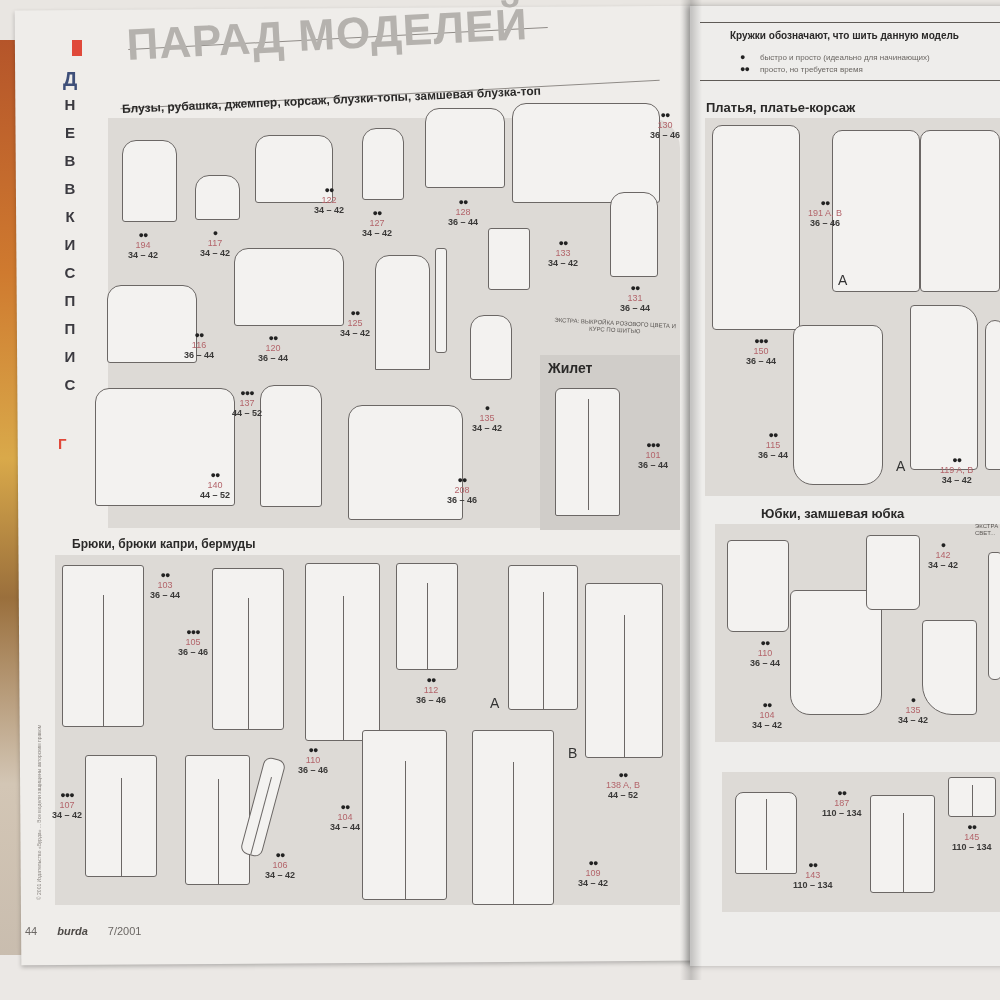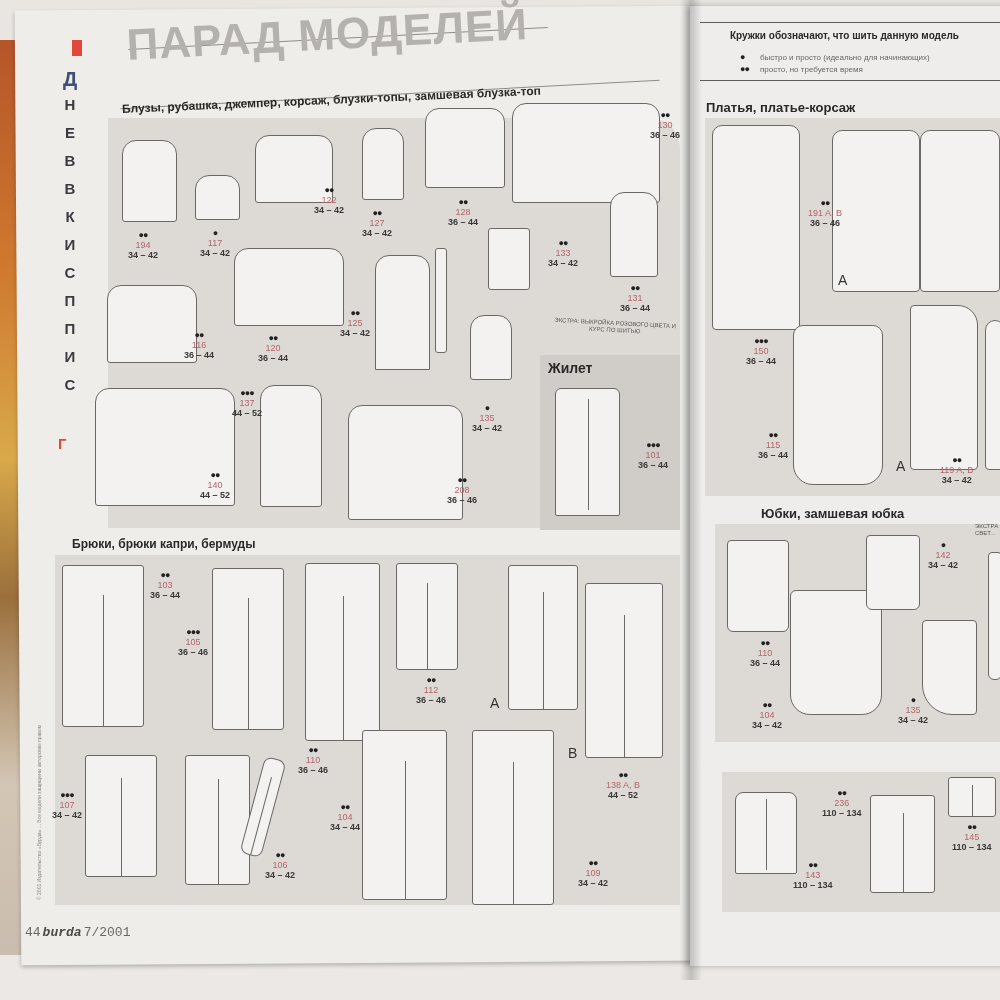--- a/index.html
+++ b/index.html
@@ -68,21 +68,21 @@
 
   .note-small { position: absolute; font-size: 6px; color: #5a5653; text-align: center; line-height: 7px; transform: rotate(3deg); }
 
   .legend { position: absolute; left: 730px; top: 30px; font-size: 9px; color: #2a2928; }
   .legend .ttl { font-weight: bold; font-size: 10px; margin-bottom: 11px; text-align: right; }
   .legend .row { display: flex; gap: 6px; align-items: center; color: #6a6662; margin: 2px 0 0 10px; font-size: 8px; }
   .legend .row .d { color: #222; font-size: 9px; letter-spacing: -1px; width: 14px; }
   .legend-rule { position: absolute; left: 700px; top: 80px; width: 300px; height: 1px; background: #5e5a56; }
   .legend-rule-top { position: absolute; left: 700px; top: 22px; width: 300px; height: 1px; background: #5e5a56; }
 
-  .footer { position: absolute; left: 25px; top: 925px; font-size: 13px; color: #6b6764; display: flex; gap: 2px; align-items: baseline; font-family: Liberation Mono, monospace; }
+  .footer { position: absolute; left: 25px; top: 925px; font-size: 11px; color: #6b6764; display: flex; gap: 20px; align-items: baseline; }
   .footer .brand { font-weight: bold; font-style: italic; color: #4d4946; }
 </style>
 </head>
 <body>
 
 <div class="bg-left-edge"></div>
 <div class="table-bottom"></div>
 
 <div class="page-left"></div>
 
@@ -363,21 +363,21 @@
   </div>
 <div class="note-small" style="left:975px;top:523px;width:30px;text-align:left;transform:none;">ЭКСТРА СВЕТ...</div>
 
 <div class="section-heading" style="left:722px;top:772px;font-size:17px;">Детские модели</div>
 <div class="panel" style="left:722px;top:772px;width:278px;height:140px;"></div>
 <div class="garment vest" style="left:735px;top:792px;width:62px;height:82px;border-radius:8px 8px 2px 2px;"></div>
 <div class="garment pants" style="left:870px;top:795px;width:65px;height:98px;"></div>
 <div class="garment pants" style="left:948px;top:777px;width:48px;height:40px;"></div>
 <div class="model" style="left:822px;top:788px;">
     <div class="dots">●●</div>
-    <div class="num">236</div>
+    <div class="num">187</div>
     <div class="size">110 – 134</div>
   </div>
 <div class="model" style="left:793px;top:860px;">
     <div class="dots">●●</div>
     <div class="num">143</div>
     <div class="size">110 – 134</div>
   </div>
 <div class="model" style="left:952px;top:822px;">
     <div class="dots">●●</div>
     <div class="num">145</div>

